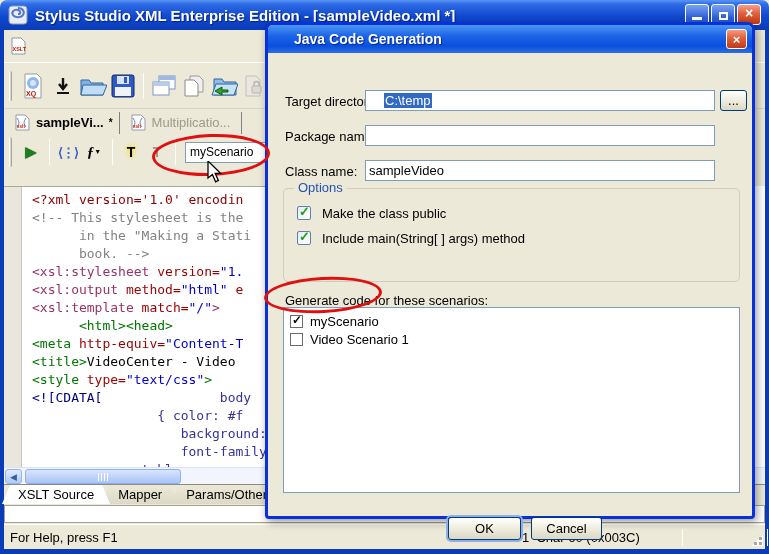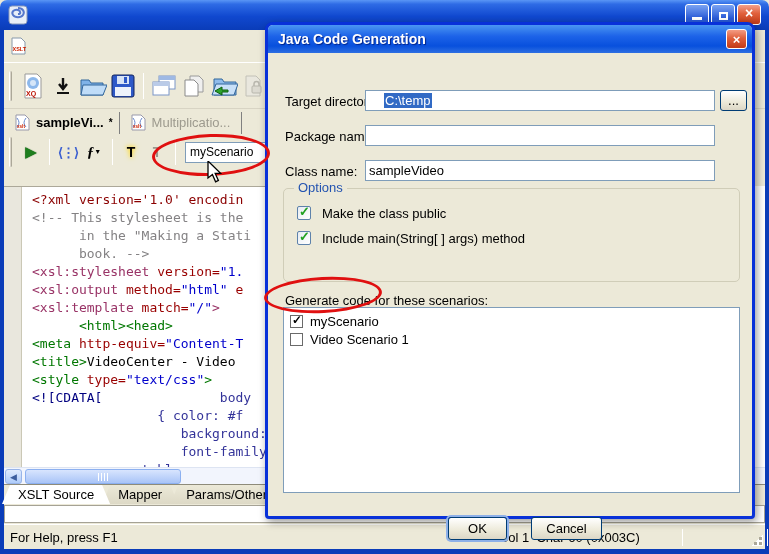--- a/index.html
+++ b/index.html
@@ -89,21 +89,21 @@
       linear-gradient(135deg,transparent 60%,#fff 60%) ;
   }
   .grip i{position:absolute;width:3px;height:3px;background:#ACA899;box-shadow:1px 1px 0 #fff;}
   .grip .d1{right:1px;bottom:1px;} .grip .d2{right:6px;bottom:1px;} .grip .d3{right:1px;bottom:6px;}
   
   .dialog{position:absolute;left:265px;top:22px;width:490px;height:497px;z-index:10;
     background:#ECE9D8;border:3px solid #0831D9;border-radius:8px 8px 4px 4px;
     box-shadow:2px 3px 8px rgba(0,0,0,.4);}
   .dlg-title{height:28px;border-radius:5px 5px 0 0;display:flex;align-items:center;
     background:linear-gradient(180deg,#4A96F2 0%,#1D63E8 40%,#0850DD 75%,#2E6FE2 100%);}
-  .dlg-title .txt{color:#fff;font-weight:bold;font-size:14px;padding-left:10px;text-shadow:1px 1px 1px #00238A;}
+  .dlg-title .txt{color:#fff;font-weight:bold;font-size:14px;padding-left:26px;text-shadow:1px 1px 1px #00238A;}
   .dlg-close{position:absolute;right:5px;top:4px;width:21px;height:20px;border:1px solid #fff;border-radius:3px;
     background:linear-gradient(180deg,#F39C84,#E0603C 45%,#C23A17);color:#fff;font-weight:bold;font-size:13px;
     display:flex;align-items:center;justify-content:center;line-height:1;}
   .dlg-body{position:relative;width:100%;height:calc(100% - 28px);}
   .frow-label{position:absolute;left:17px;white-space:nowrap;}
   .finput{position:absolute;left:97px;width:350px;height:21px;border:1px solid #7F9DB9;background:#fff;
     font-size:13px;padding:2px 3px;font-family:"Liberation Sans",sans-serif;display:flex;align-items:center;}
   .finput .sel{background:#316AC5;color:#fff;padding:0 1px;margin-left:15px;}
   .browse-btn{position:absolute;left:452px;width:27px;height:21px;border:1px solid #003C74;border-radius:3px;
     background:linear-gradient(180deg,#fff,#ECE9D8 60%,#DCD7C6);display:flex;align-items:center;justify-content:center;}
@@ -112,40 +112,41 @@
   .chk-row{position:absolute;left:13px;display:flex;align-items:center;gap:11px;height:16px;}
   .xpcb{width:14px;height:14px;border:1px solid #5E82AB;border-radius:2px;background:linear-gradient(135deg,#E7ECF2,#fff);position:relative;}
   .checked .xpcb:after{content:"✓";position:absolute;left:1px;top:-3px;color:#21A121;font-weight:bold;font-size:13px;}
   .scen-label{position:absolute;left:17px;top:240px;}
   .listbox{position:absolute;left:15px;top:254px;width:457px;height:186px;background:#fff;border:1px solid #7F9DB9;padding:4px 2px;}
   .li-row{display:flex;align-items:center;gap:7px;height:18px;padding-left:4px;}
   .clcb{width:13px;height:13px;border:1px solid #6A6A6A;background:#fff;position:relative;}
   .checked .clcb:after{content:"✓";position:absolute;left:1px;top:-3px;color:#000;font-weight:bold;font-size:12px;}
   .dlg-btn{position:absolute;top:464px;height:23px;border:1px solid #003C74;border-radius:3px;
     background:linear-gradient(180deg,#fff,#ECE9D8 60%,#DCD7C6);display:flex;align-items:center;justify-content:center;font-size:13px;}
-  .dlg-btn.ok{left:180px;width:59px;box-shadow:0 0 0 2px #8EB0E8;}
+  .dlg-btn.ok{left:180px;width:73px;box-shadow:0 0 0 2px #8EB0E8;}
   .dlg-btn.cancel{left:263px;width:71px;}
   
   .red-ellipse{position:absolute;border:3px solid #E01010;border-radius:50%;z-index:30;background:transparent;}
   .ell-toolbar{left:152px;top:134px;width:118px;height:42px;transform:rotate(-2deg);}
   .ell-list{left:264px;top:277px;width:118px;height:36px;transform:rotate(-3deg);}
   .cursor{position:absolute;left:206px;top:161px;z-index:40;}
   
   .sliver{position:absolute;left:755px;top:186px;width:10px;height:281px;background:#fff;z-index:1;}
 </style>
 </head>
 <body>
 
 <div class="app">
 
   <div class="titlebar">
     <svg class="app-icon" viewBox="0 0 20 20">
       <rect x="1" y="1" width="18" height="18" rx="3" fill="#E8EEF8" stroke="#8899BB"></rect>
       <path d="M10 3 C 15 3 17 7 15 10 C 13 13 7 13 5 10 C 3 7 6 4 10 5 C 13 6 13 9 10 9" fill="none" stroke="#5577CC" stroke-width="2"></path>
     </svg>
+    <span class="title-text">Stylus Studio XML Enterprise Edition - [sampleVideo.xml *]</span>
     <div class="winbtns">
       <div class="wbtn">
           <span class="bar"></span>
         </div>
       <div class="wbtn">
           <span class="sq"></span>
         </div>
       <div class="wbtn close">
           <span>×</span>
         </div>

